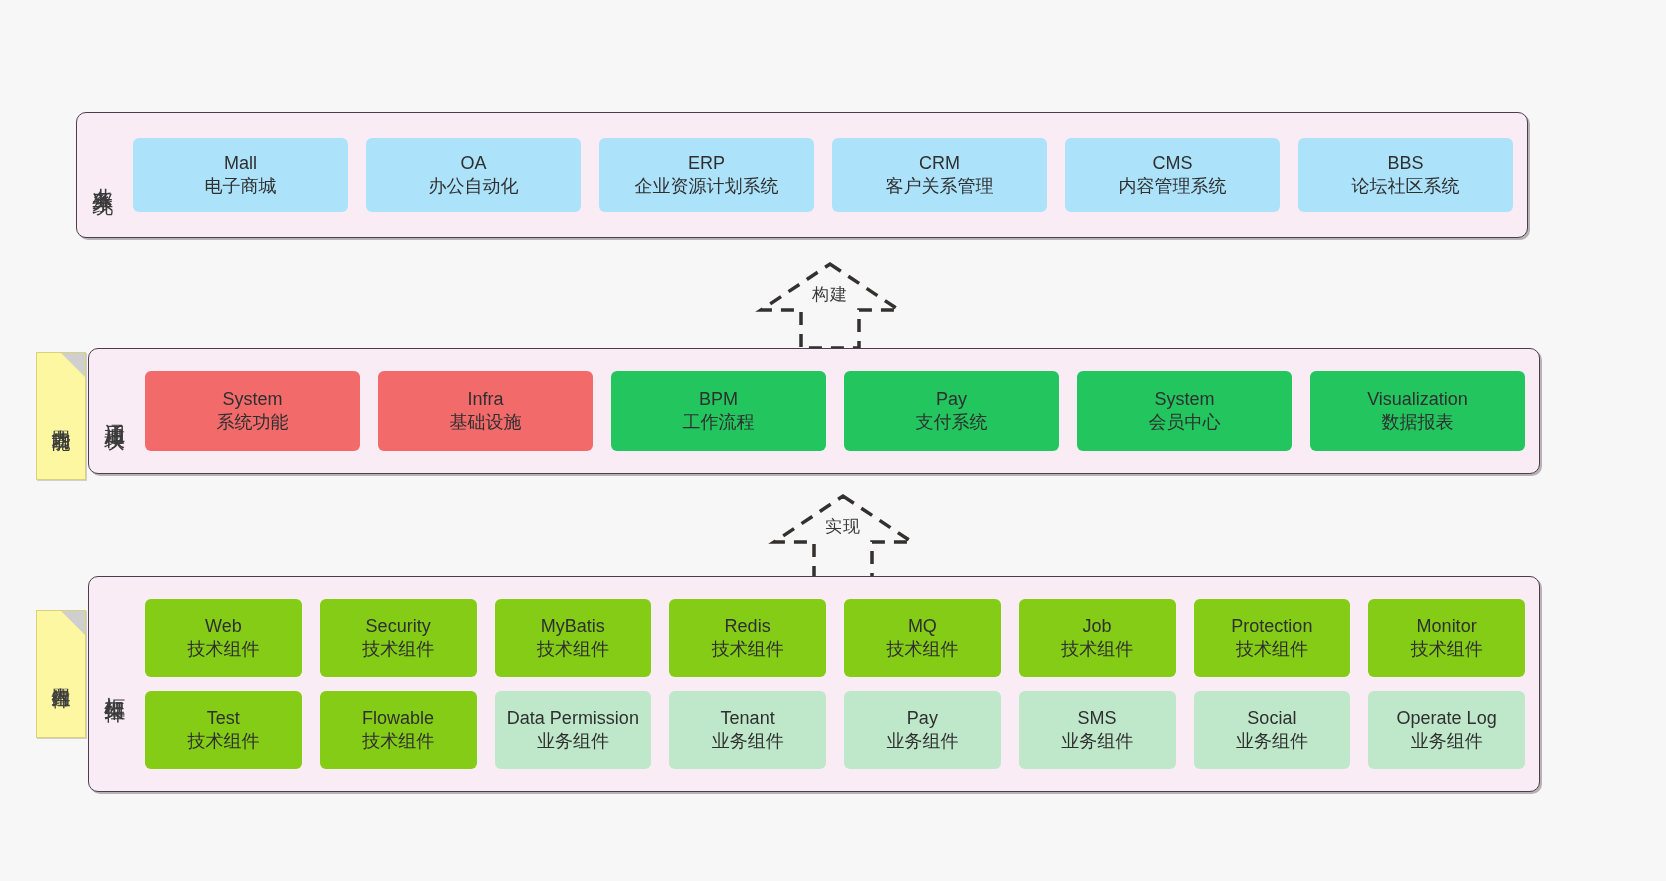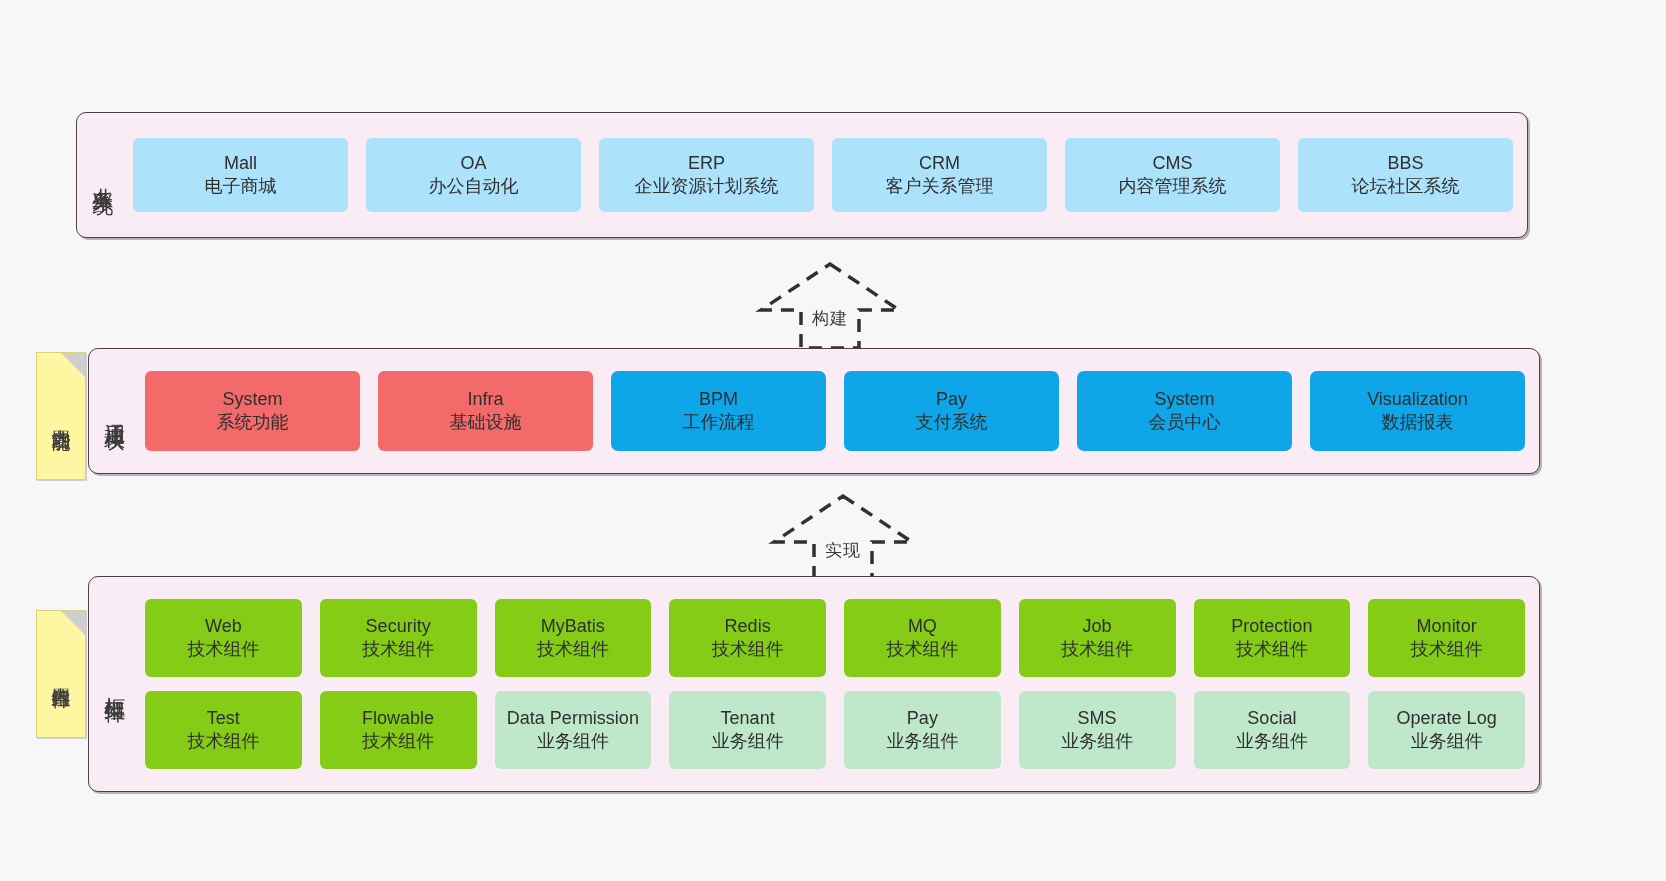--- a/index.html
+++ b/index.html
@@ -73,21 +73,21 @@
     padding: 6px 4px;
     box-sizing: border-box;
   }
   .card .en { white-space: nowrap; }
   .card .cn { white-space: nowrap; }
   .card.wrap .en { white-space: normal; }
 
   
   .c-blue        { background: #ade2fb; }
   .c-red         { background: #f26a6a; }
-  .c-pink        { background: #0ea5e9; border-radius: 7px; }
+  .c-pink        { background: #22c55e; }
   .c-green       { background: #84cc16; }
   .c-green-light { background: #bfe8cb; }
 
   
   #layer-biz   { left: 76px; top: 112px;  width: 1452px; height: 126px; }
   #layer-mod   { left: 88px; top: 348px;  width: 1452px; height: 126px; }
   #layer-frame { left: 88px; top: 576px;  width: 1452px; height: 216px; }
 
   #layer-biz .card   { height: 74px; }
   #layer-mod .card   { height: 80px; }
@@ -127,21 +127,21 @@
   .arrow {
     position: absolute;
     width: 150px;
     height: 92px;
   }
   .arrow svg { display: block; width: 150px; height: 92px; }
   .arrow-label {
     position: absolute;
     left: 0;
     right: 0;
-    bottom: 20px;
+    bottom: 44px;
     text-align: center;
     font-size: 17px;
     color: #3b3b3b;
     letter-spacing: 1px;
     pointer-events: none;
   }
   #arrow-build { left: 755px; top: 258px; }
   #arrow-impl  { left: 768px; top: 490px; }
 </style>
 </head>

